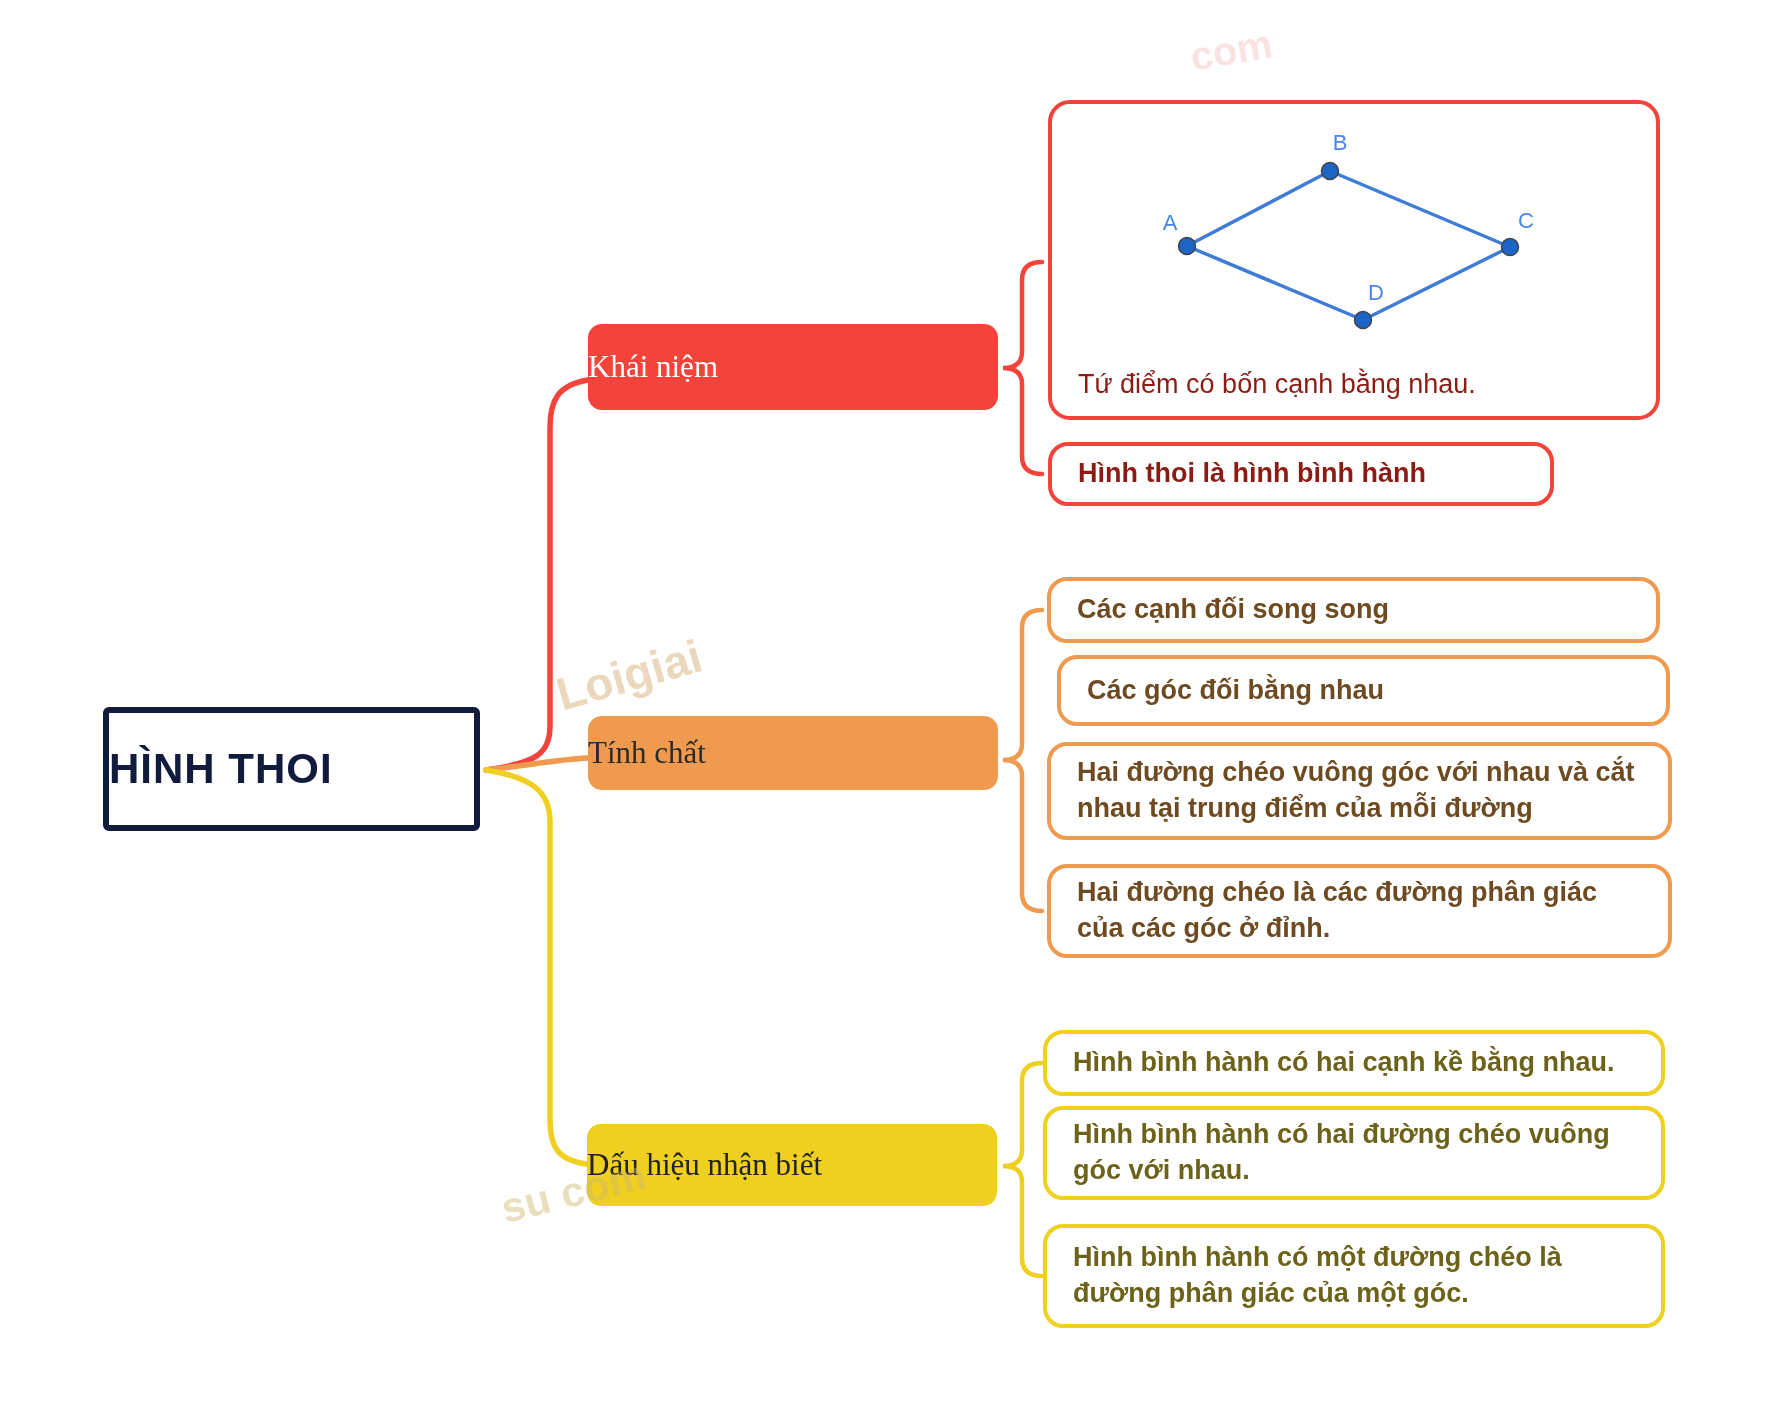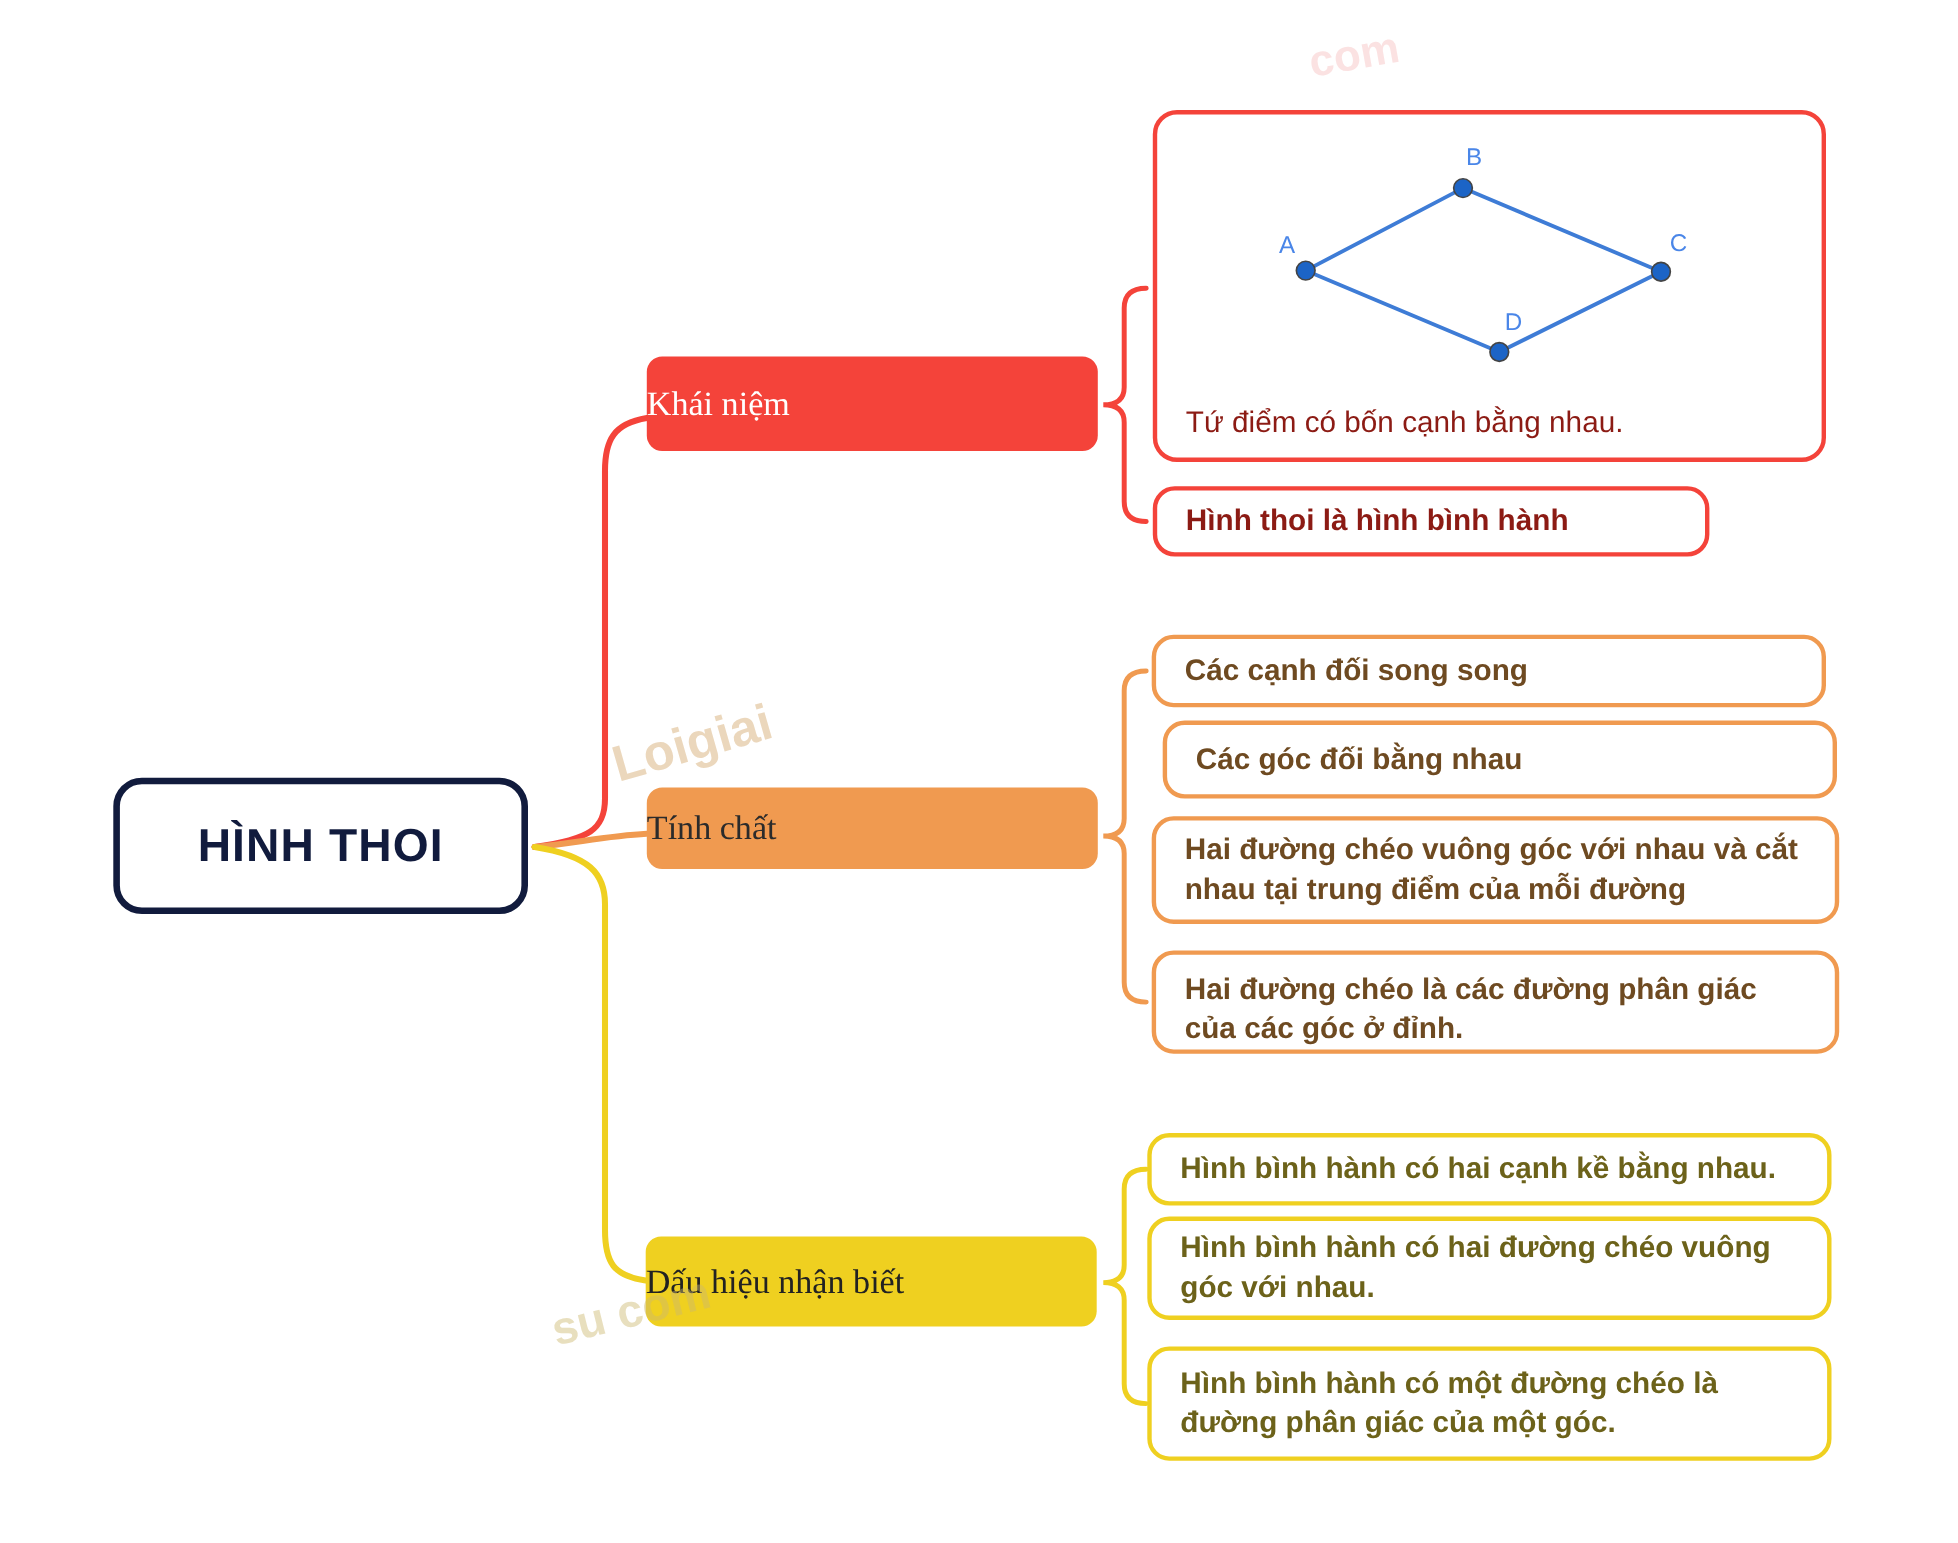--- a/index.html
+++ b/index.html
@@ -4,22 +4,22 @@
 <style>
   html,body{margin:0;padding:0;background:#ffffff;}
   .canvas{
     position:relative;width:1780px;height:1403px;background:#ffffff;overflow:hidden;
     font-family:"Liberation Sans","DejaVu Sans",sans-serif;
   }
   svg.overlay{position:absolute;left:0;top:0;z-index:5;pointer-events:none;}
 
   .root-node{
     position:absolute;left:103px;top:707px;width:377px;height:124px;
-    border:6px solid #111b3d;border-radius:26px;background:#ffffff;
-    display:flex;align-items:center;justify-content:center;
+    border:6px solid #111b3d;border-radius:6px;background:#ffffff;
+    display:flex;align-items:center;justify-content:flex-start;
     font-size:42px;font-weight:bold;color:#111b3d;letter-spacing:1px;
     box-sizing:border-box;z-index:2;
   }
   .node{
     position:absolute;display:flex;align-items:center;
     border-radius:14px;font-size:31px;box-sizing:border-box;z-index:2;
   }
   .node .lbl{font-family:Liberation Serif, serif;}
   .node-red{left:588px;top:324px;width:410px;height:86px;background:#f4433a;color:#ffffff;}
   .node-orange{left:588px;top:716px;width:410px;height:74px;background:#f09a50;color:#2b2b2b;}
@@ -39,21 +39,21 @@
     border:4px solid #f4433a;border-radius:22px;background:#ffffff;
     box-sizing:border-box;z-index:1;
   }
   .concept-box .caption{
     position:absolute;left:26px;bottom:14px;font-size:27px;color:#8c1b14;line-height:1.3;
   }
   .box-red-2{left:1048px;top:442px;width:506px;height:64px;}
   .box-or-1{left:1047px;top:577px;width:613px;height:66px;}
   .box-or-2{left:1047px;top:655px;width:613px;height:71px;margin-left:10px;}
   .box-or-3{left:1047px;top:742px;width:625px;height:98px;}
-  .box-or-4{left:1047px;top:864px;width:625px;height:94px;align-items:flex-end;}
+  .box-or-4{left:1047px;top:864px;width:625px;height:94px;}
   .box-ye-1{left:1043px;top:1030px;width:622px;height:66px;}
   .box-ye-2{left:1043px;top:1106px;width:622px;height:94px;}
   .box-ye-3{left:1043px;top:1224px;width:622px;height:104px;}
 
   .watermark{
     position:absolute;z-index:6;font-weight:bold;pointer-events:none;white-space:nowrap;
   }
   .wm-1{left:555px;top:648px;font-size:46px;color:rgba(208,160,96,0.42);transform:rotate(-16deg);}
   .wm-2{left:500px;top:1168px;font-size:42px;color:rgba(205,185,110,0.45);transform:rotate(-14deg);}
   .wm-3{left:1190px;top:28px;font-size:40px;color:rgba(240,150,150,0.28);transform:rotate(-10deg);}

